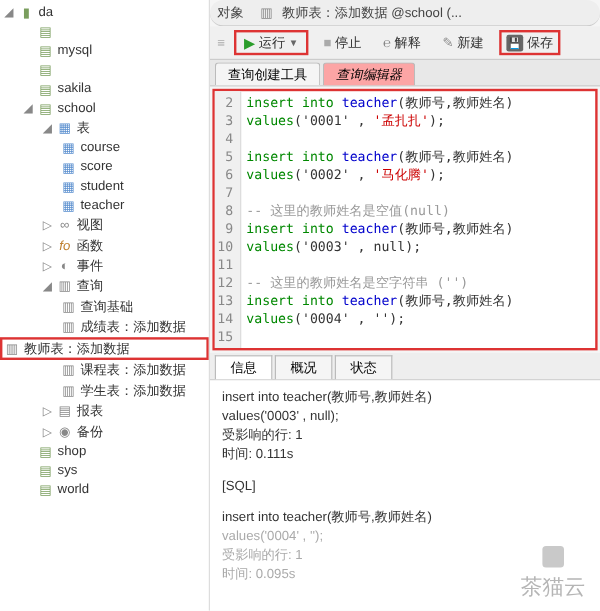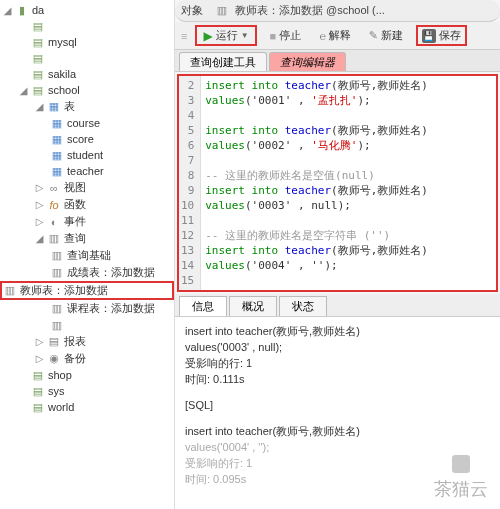--- a/index.html
+++ b/index.html
@@ -130,20 +130,21 @@
     <div class="tree-item indent-3 boxed-red">
         <span class="tree-icon query-icon">▥</span>
         <span>教师表：添加数据</span>
       </div>
     <div class="tree-item indent-3">
         <span class="tree-icon query-icon">▥</span>
         <span>课程表：添加数据</span>
       </div>
     <div class="tree-item indent-3">
         <span class="tree-icon query-icon">▥</span>
+        <span>学生表：添加数据</span>
       </div>
     <div class="tree-item indent-2">
         <span class="toggle">▷</span>
         <span class="tree-icon" style="color:#888">▤</span>
         <span>报表</span>
       </div>
     <div class="tree-item indent-2">
         <span class="toggle">▷</span>
         <span class="tree-icon" style="color:#888">◉</span>
         <span>备份</span>

